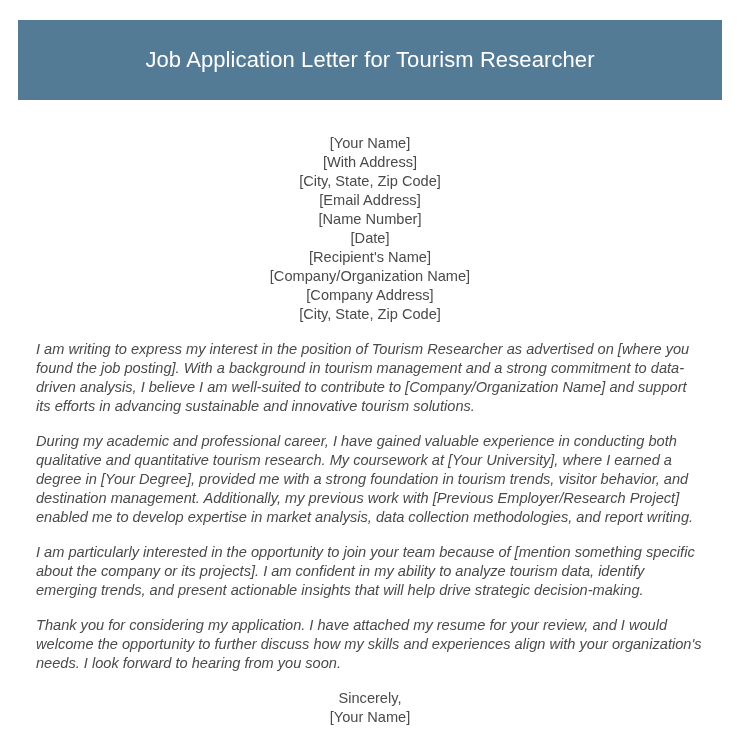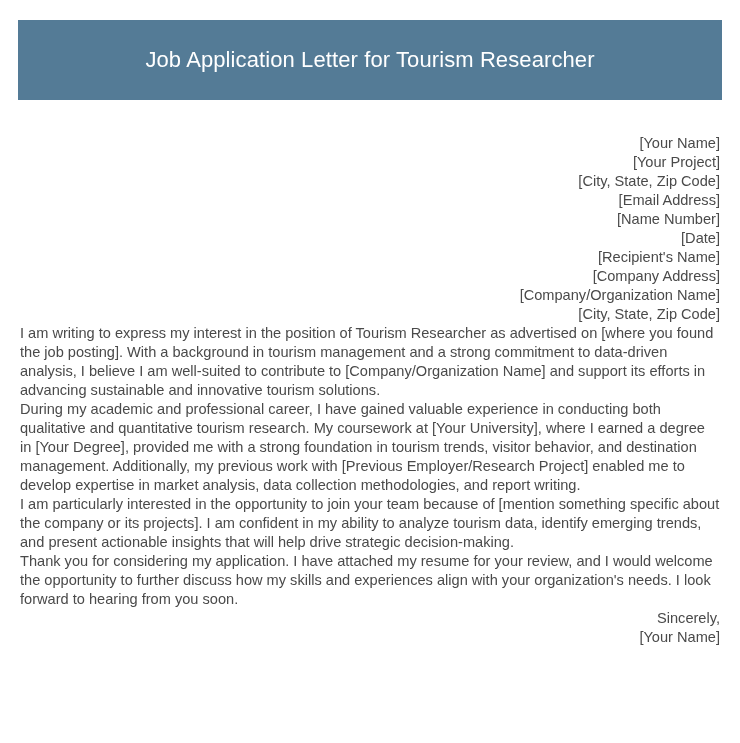--- a/index.html
+++ b/index.html
@@ -50,53 +50,54 @@
     top: 134px;
     width: 700px;
     color: #4a4a4a;
     font-size: 14.6px;
     line-height: 19px;
   }
 
   .letter-line {
     margin: 0;
     padding: 0;
-    text-align: right;
+    text-align: center;
   }
 
   .letter-paragraph {
-    margin: 0;
+    margin: 16px;
     padding: 0;
     text-align: left;
+    font-style: italic;
   }
 </style>
 </head>
 <body>
 
 <div class="page">
 
   <div class="header-banner">
     <div class="header-title">Job Application Letter for Tourism Researcher</div>
   </div>
 
   <div class="letter-body">
 
     <div>
       <p class="letter-line">[Your Name]</p>
-      <p class="letter-line">[Your Project]</p>
+      <p class="letter-line">[With Address]</p>
       <p class="letter-line">[City, State, Zip Code]</p>
       <p class="letter-line">[Email Address]</p>
       <p class="letter-line">[Name Number]</p>
       <p class="letter-line">[Date]</p>
     </div>
 
     <div>
       <p class="letter-line">[Recipient's Name]</p>
+      <p class="letter-line">[Company/Organization Name]</p>
       <p class="letter-line">[Company Address]</p>
-      <p class="letter-line">[Company/Organization Name]</p>
       <p class="letter-line">[City, State, Zip Code]</p>
     </div>
 
 
     <p class="letter-paragraph">I am writing to express my interest in the position of Tourism Researcher as advertised on [where you found the job posting]. With a background in tourism management and a strong commitment to data-driven analysis, I believe I am well-suited to contribute to [Company/Organization Name] and support its efforts in advancing sustainable and innovative tourism solutions.</p>
     <p class="letter-paragraph">During my academic and professional career, I have gained valuable experience in conducting both qualitative and quantitative tourism research. My coursework at [Your University], where I earned a degree in [Your Degree], provided me with a strong foundation in tourism trends, visitor behavior, and destination management. Additionally, my previous work with [Previous Employer/Research Project] enabled me to develop expertise in market analysis, data collection methodologies, and report writing.</p>
     <p class="letter-paragraph">I am particularly interested in the opportunity to join your team because of [mention something specific about the company or its projects]. I am confident in my ability to analyze tourism data, identify emerging trends, and present actionable insights that will help drive strategic decision-making.</p>
     <p class="letter-paragraph">Thank you for considering my application. I have attached my resume for your review, and I would welcome the opportunity to further discuss how my skills and experiences align with your organization's needs. I look forward to hearing from you soon.</p>
 
     <p class="letter-line">Sincerely,</p>

